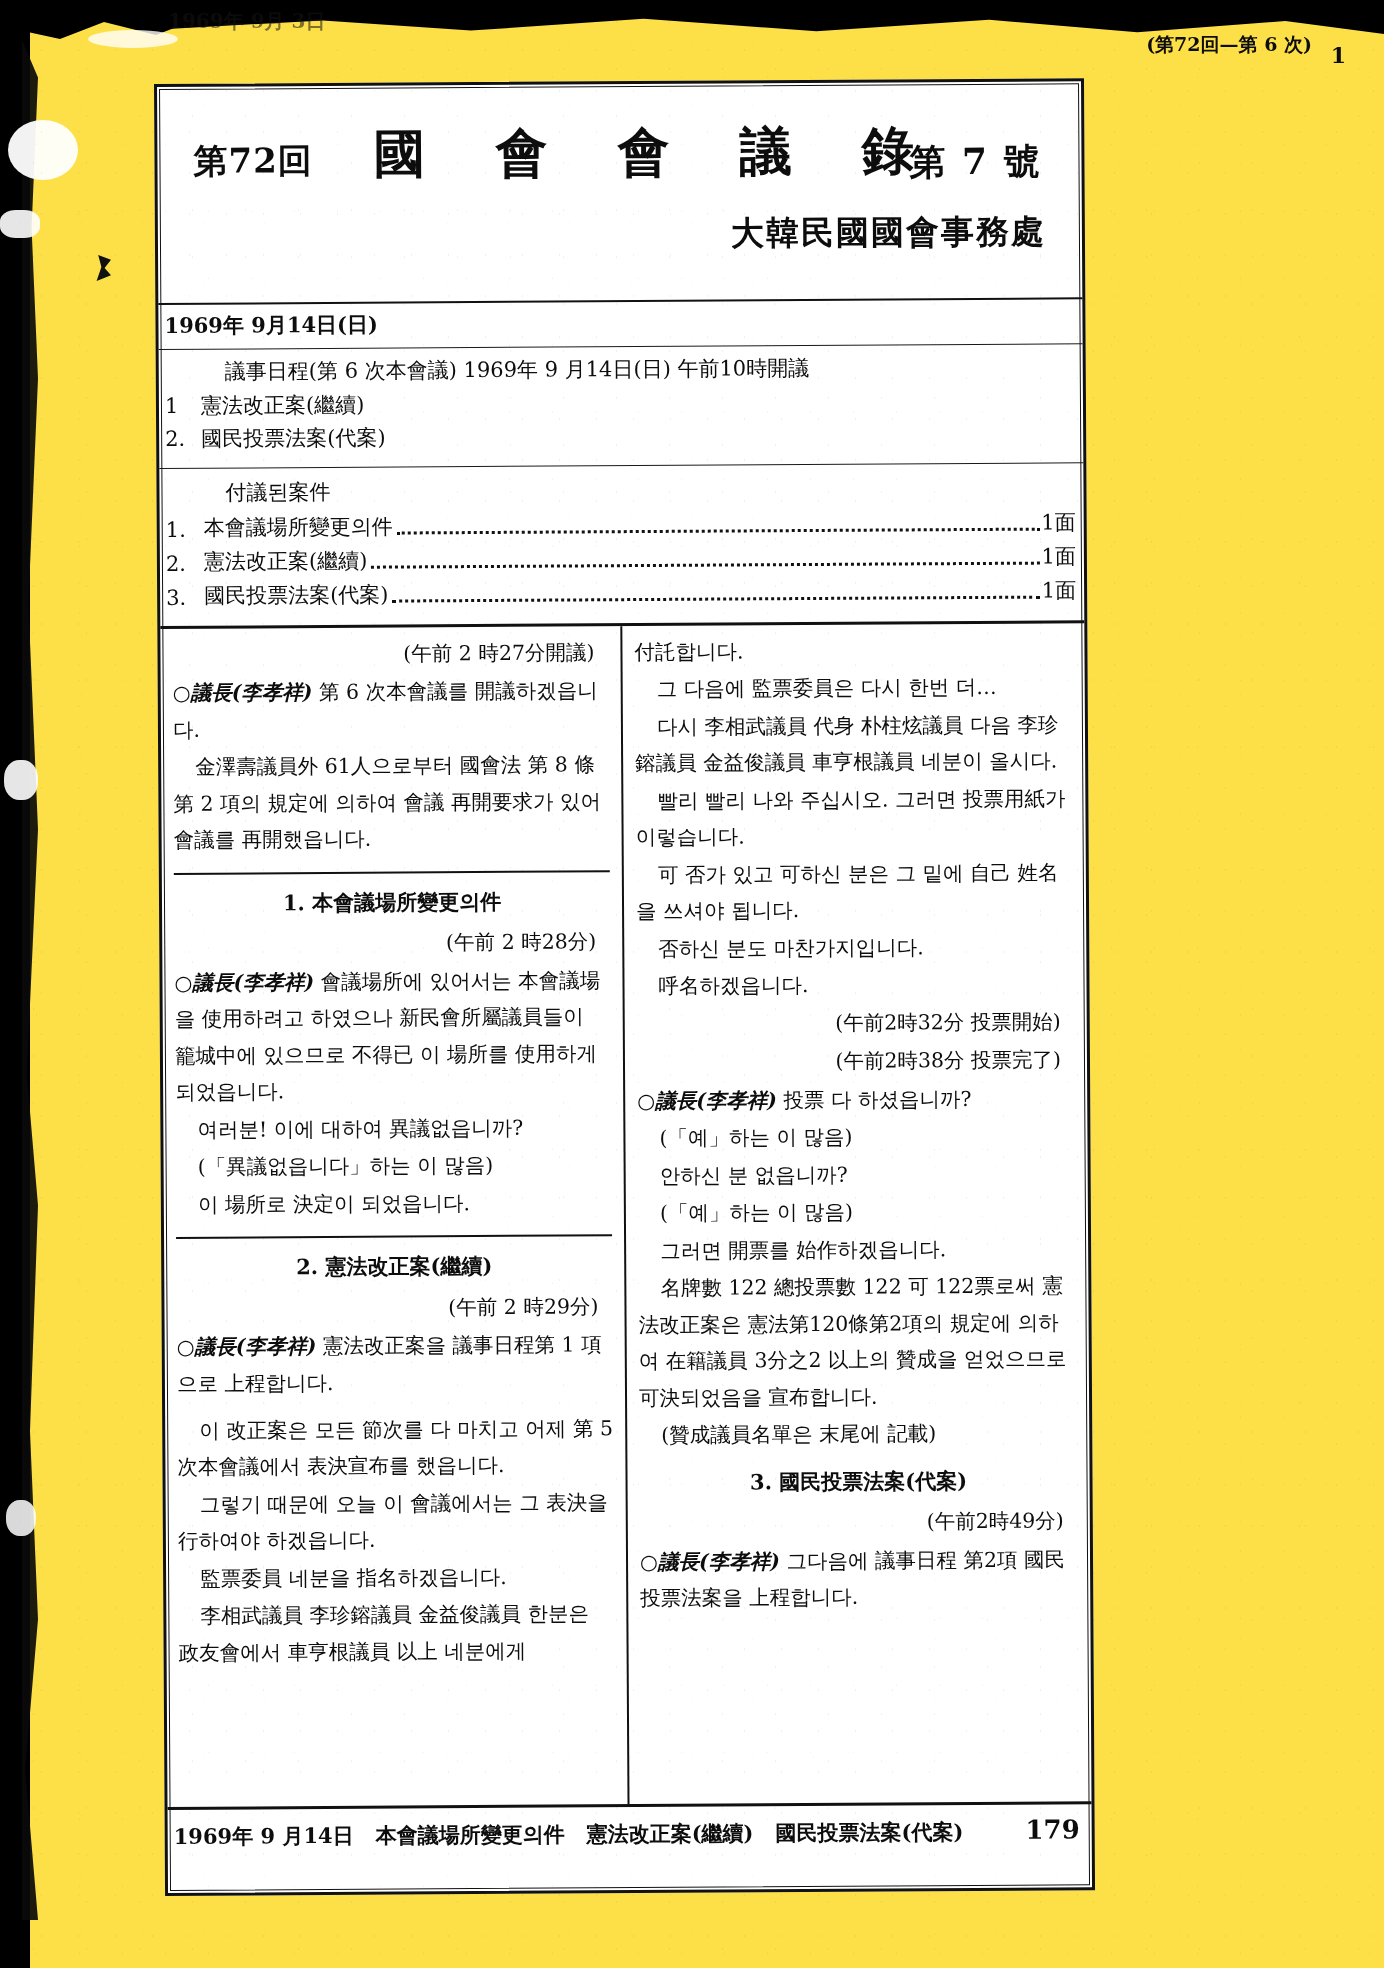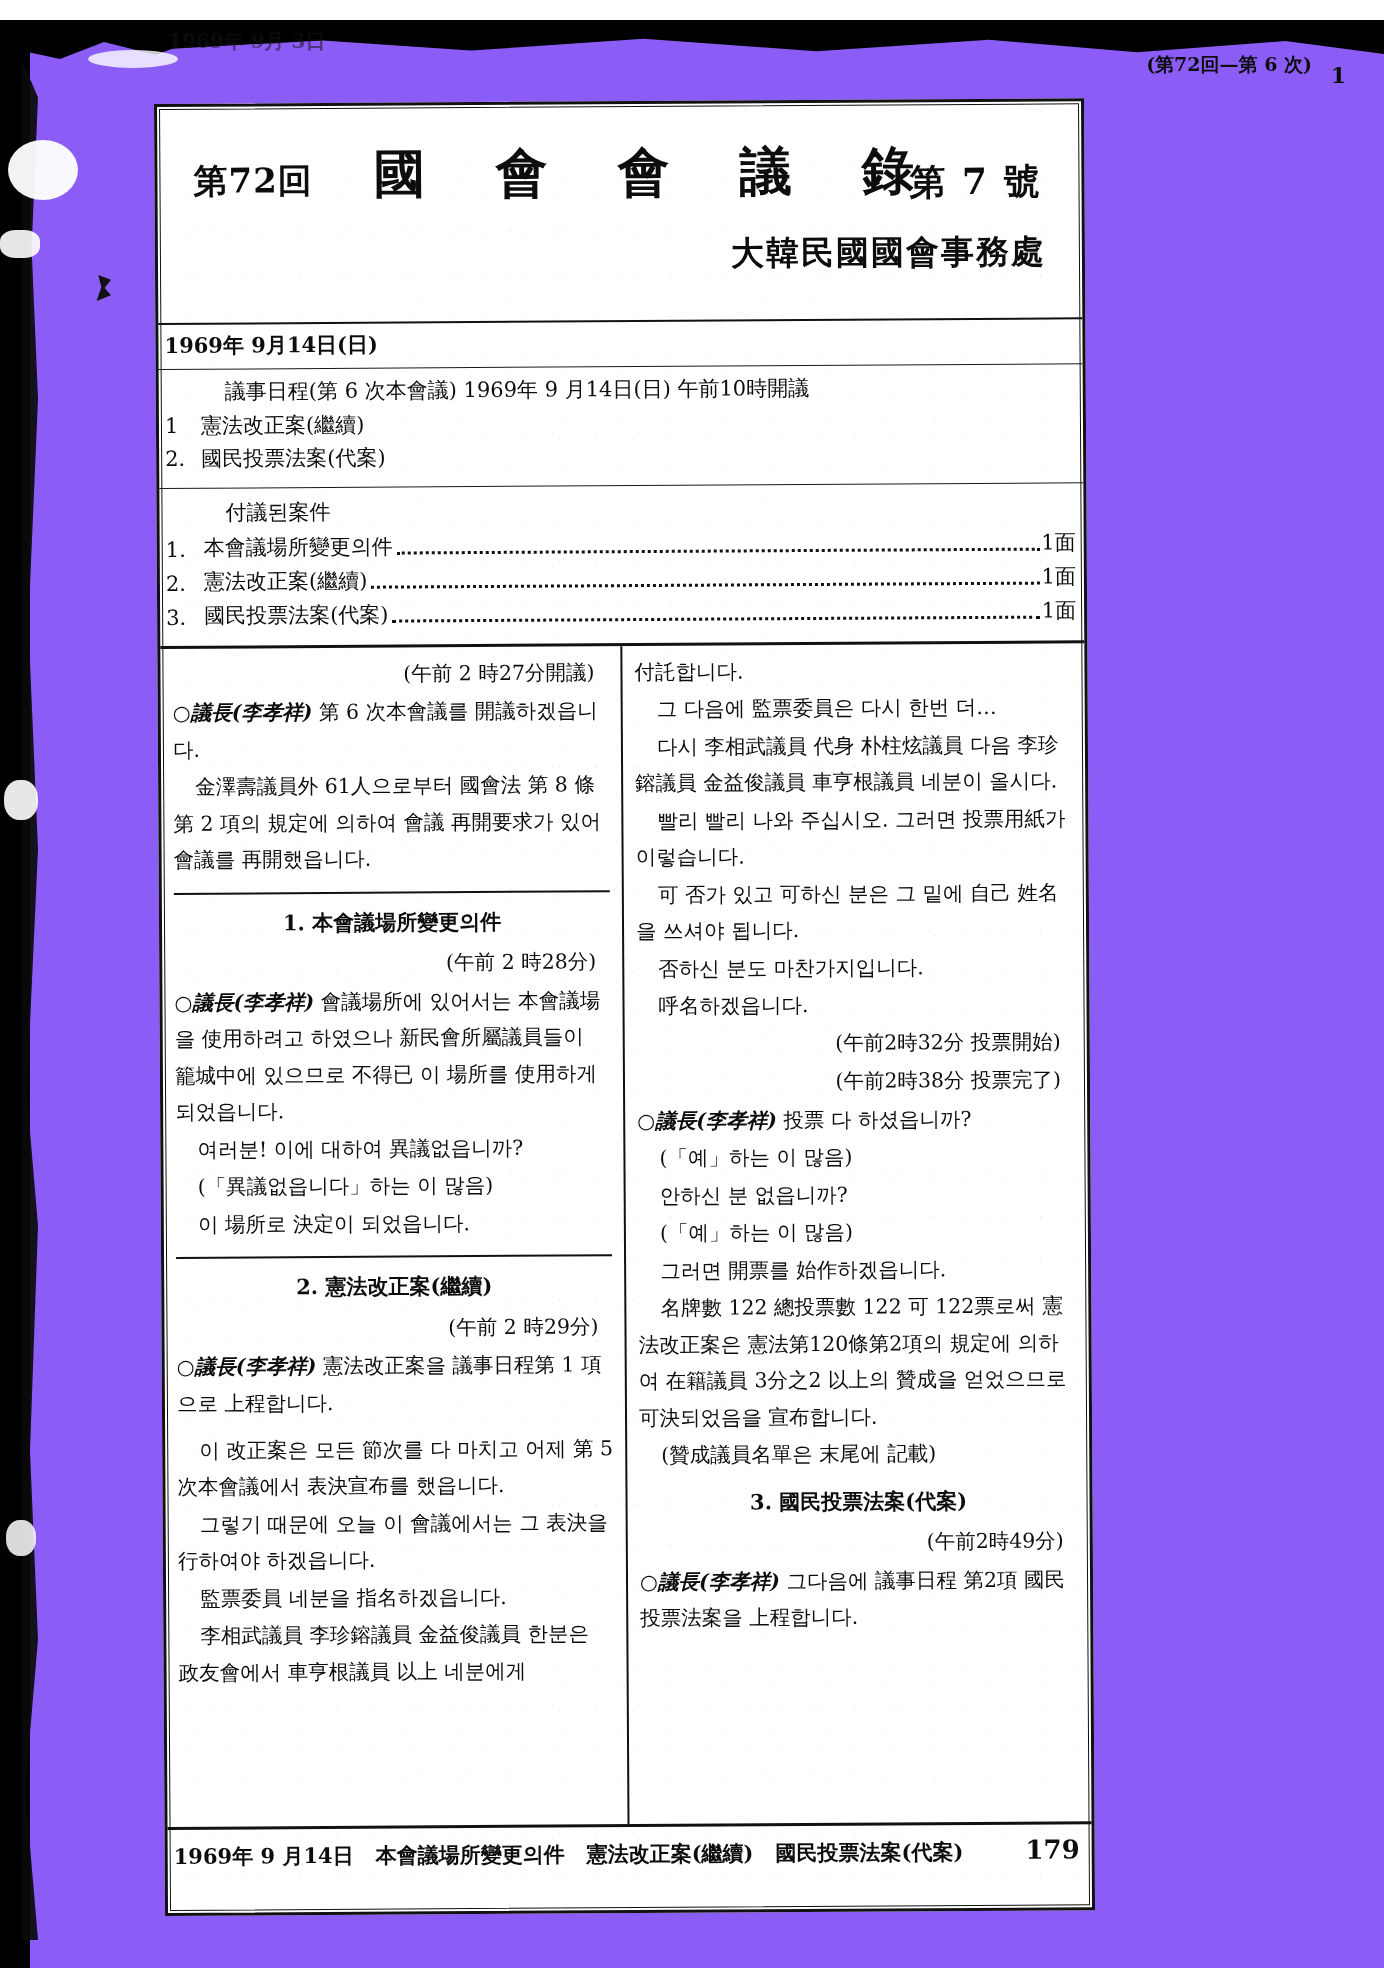--- a/index.html
+++ b/index.html
@@ -6,21 +6,21 @@
   body{
     width:1384px;height:1968px;
     background:#ffffff;
     font-family:"DejaVu Serif","Liberation Serif",serif;
     color:#0d0d0d;
     position:relative;
     overflow:hidden;
   }
 
   
-  #scan-page{position:absolute;inset:0;background:#8b5cf6;margin-top:20px;}
+  #scan-page{position:absolute;inset:0;background:#fde047;}
 
   
   #edge-left{
     position:absolute;left:0;top:0;width:30px;height:1968px;
     background:#000;
   }
   #edge-left-2{
     position:absolute;left:22px;top:40px;width:16px;height:1880px;
     background:#0a0a0a;
     clip-path:polygon(0 0,100% 2%,60% 10%,100% 18%,40% 30%,100% 42%,30% 55%,100% 62%,50% 74%,100% 84%,20% 92%,100% 100%,0 100%);

